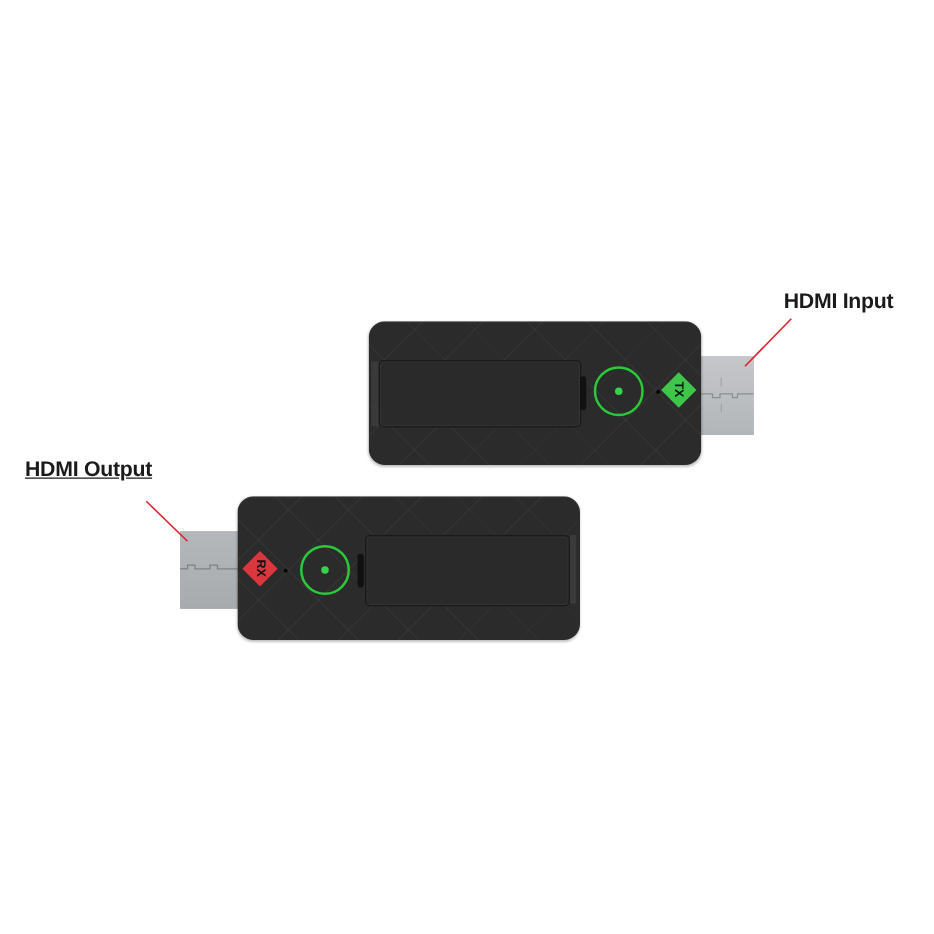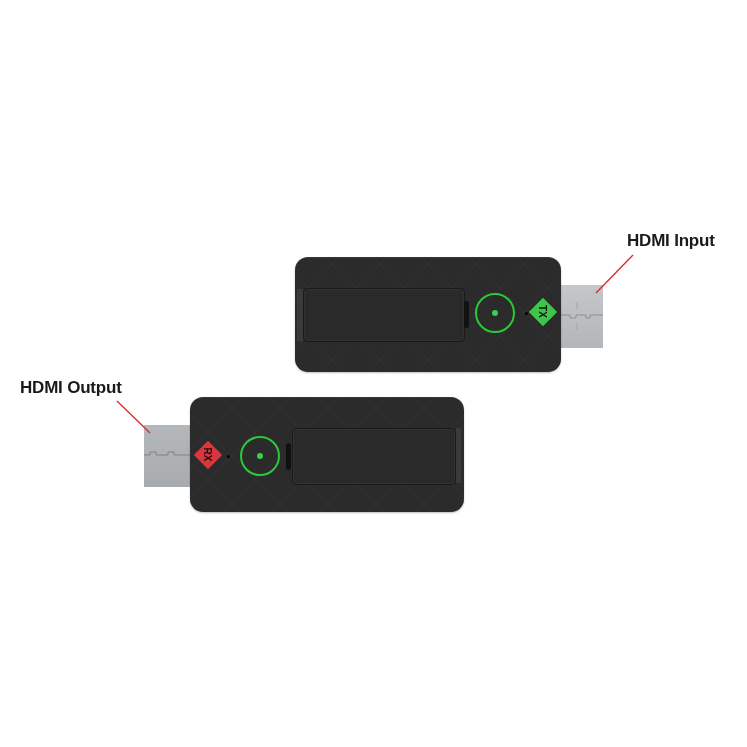--- a/index.html
+++ b/index.html
@@ -26,21 +26,21 @@
 </style>
 </head>
 <body>
 
 <svg class="abs" width="747" height="747" style="left:0;top:0;pointer-events:none;z-index:5;">
   <line x1="633" y1="255" x2="596" y2="293" stroke="#d9262e" stroke-width="1.3"></line>
   <line x1="117" y1="401" x2="150" y2="433" stroke="#d9262e" stroke-width="1.3"></line>
 </svg>
 
 <div class="label" style="left:627px;top:231px;">HDMI Input</div>
-<div class="label" style="left:20px;top:378px;">HDMI Output</div>
+<div class="label" style="left:20px;top:366px;text-decoration:underline;">HDMI Output</div>
 
 <div>
 
   <div class="connector" style="left:556px;top:285px;width:47px;height:63px;">
     <svg width="47" height="63" style="position:absolute;left:0;top:0;">
       <polyline points="4,30 14,30 14,33 20,33 20,30 30,30 30,33 34,33 34,30 47,30" fill="none" stroke="#8c8f92" stroke-width="1"></polyline>
       <line x1="21" y1="17" x2="21" y2="24" stroke="#a2a5a8" stroke-width="1"></line>
       <line x1="21" y1="38" x2="21" y2="45" stroke="#a2a5a8" stroke-width="1"></line>
     </svg>
   </div>

